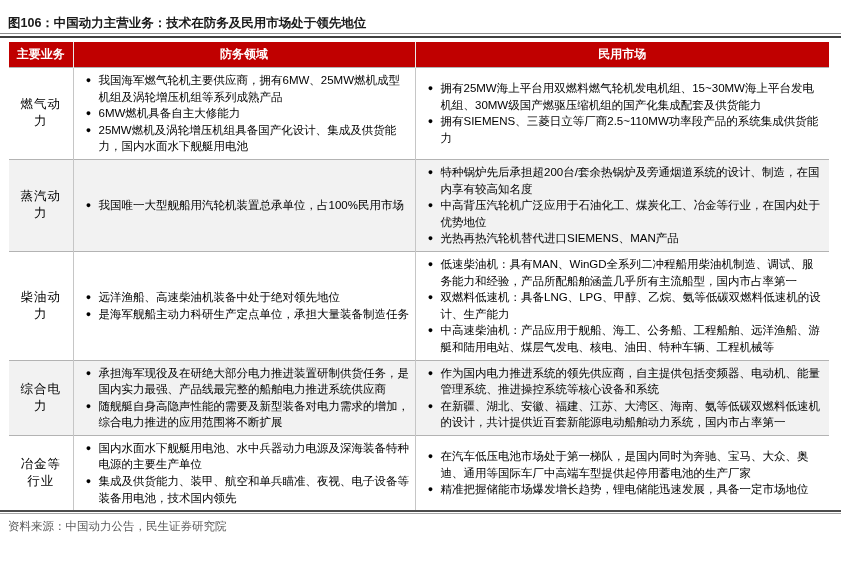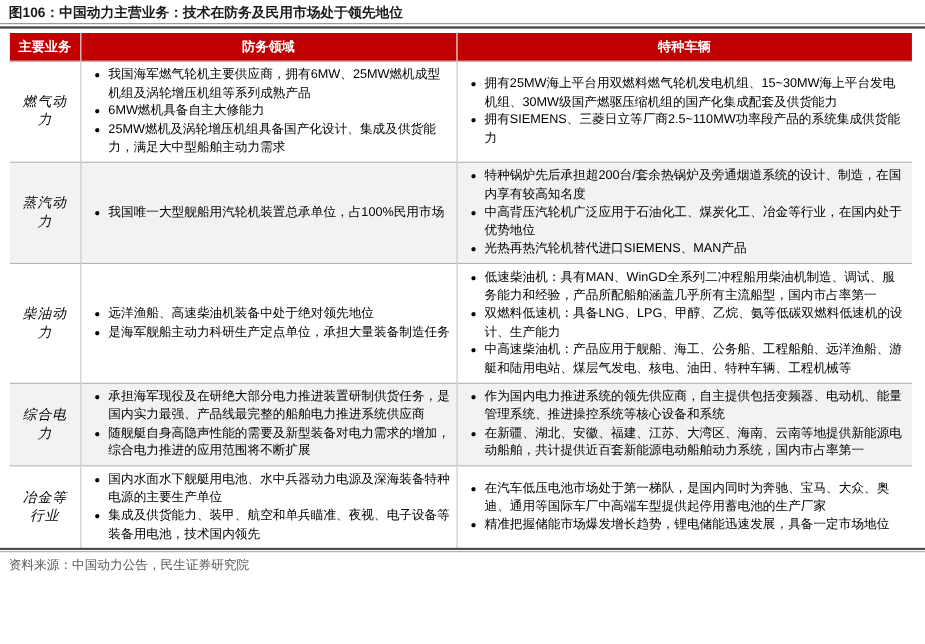--- a/index.html
+++ b/index.html
@@ -4,21 +4,21 @@
 <style>
   html, body { margin: 0; padding: 0; background: #ffffff; }
   .page {
     position: relative;
     width: 841px;
     height: 585px;
     box-sizing: border-box;
     font-family: "Liberation Sans", "DejaVu Sans", sans-serif;
     color: #000;
     overflow: hidden;
-    padding-top: 4px;
+    padding-top: 16px;
   }
   .fig-title {
     margin: 0 8px;
     font-size: 12.5px;
     font-weight: bold;
     color: #1a1a1a;
     line-height: 15px;
   }
   .title-rule {
     margin-top: 2px;
@@ -46,21 +46,21 @@
     border-left: 1px solid #e8e8e8;
   }
   table.biz-table th:first-child { border-left: none; }
   table.biz-table td {
     border-top: 1px solid #b3b3b3;
     border-left: 1px solid #c6c6c6;
     vertical-align: middle;
     padding: 4px 5px;
     background: #ffffff;
   }
-  table.biz-table td:first-child { border-left: none; font-style: italic; }
+  table.biz-table td:first-child { border-left: none; }
   table.biz-table tr.alt td { background: var(--row-alt-bg, #F2F2F2); }
   td.business {
     text-align: center;
     font-size: 12.5px;
     letter-spacing: 1px;
   }
   ul.bullets {
     margin: 0;
     padding: 0;
     list-style: none;
@@ -102,39 +102,39 @@
   <table class="biz-table">
     <colgroup>
       <col class="c-business">
         <col class="c-defense">
         <col class="c-civil">
     </colgroup>
     <thead>
       <tr>
         <th>主要业务</th>
         <th>防务领域</th>
-        <th>特种车辆</th>
+        <th>民用市场</th>
       </tr>
     </thead>
     <tbody id="table-body">
         <tr>
           <td class="business">燃气动力</td>
           <td>
             <ul class="bullets">
               <li>
                 <span class="dot">●</span>
                 <span class="li-text">我国海军燃气轮机主要供应商，拥有6MW、25MW燃机成型机组及涡轮增压机组等系列成熟产品</span>
               </li>
               <li>
                 <span class="dot">●</span>
                 <span class="li-text">6MW燃机具备自主大修能力</span>
               </li>
               <li>
                 <span class="dot">●</span>
-                <span class="li-text">25MW燃机及涡轮增压机组具备国产化设计、集成及供货能力，满足大中型船舶主动力需求</span>
+                <span class="li-text">25MW燃机及涡轮增压机组具备国产化设计、集成及供货能力，国内水面水下舰艇用电池</span>
               </li>
             </ul>
           </td>
           <td>
             <ul class="bullets">
               <li>
                 <span class="dot">●</span>
                 <span class="li-text">拥有25MW海上平台用双燃料燃气轮机发电机组、15~30MW海上平台发电机组、30MW级国产燃驱压缩机组的国产化集成配套及供货能力</span>
               </li>
               <li>
@@ -217,21 +217,21 @@
             </ul>
           </td>
           <td>
             <ul class="bullets">
               <li>
                 <span class="dot">●</span>
                 <span class="li-text">作为国内电力推进系统的领先供应商，自主提供包括变频器、电动机、能量管理系统、推进操控系统等核心设备和系统</span>
               </li>
               <li>
                 <span class="dot">●</span>
-                <span class="li-text">在新疆、湖北、安徽、福建、江苏、大湾区、海南、云南等地提供新能源电动船舶，共计提供近百套新能源电动船舶动力系统，国内市占率第一</span>
+                <span class="li-text">在新疆、湖北、安徽、福建、江苏、大湾区、海南、氨等低碳双燃料低速机的设计，共计提供近百套新能源电动船舶动力系统，国内市占率第一</span>
               </li>
             </ul>
           </td>
         </tr>
         <tr>
           <td class="business">冶金等行业</td>
           <td>
             <ul class="bullets">
               <li>
                 <span class="dot">●</span>

